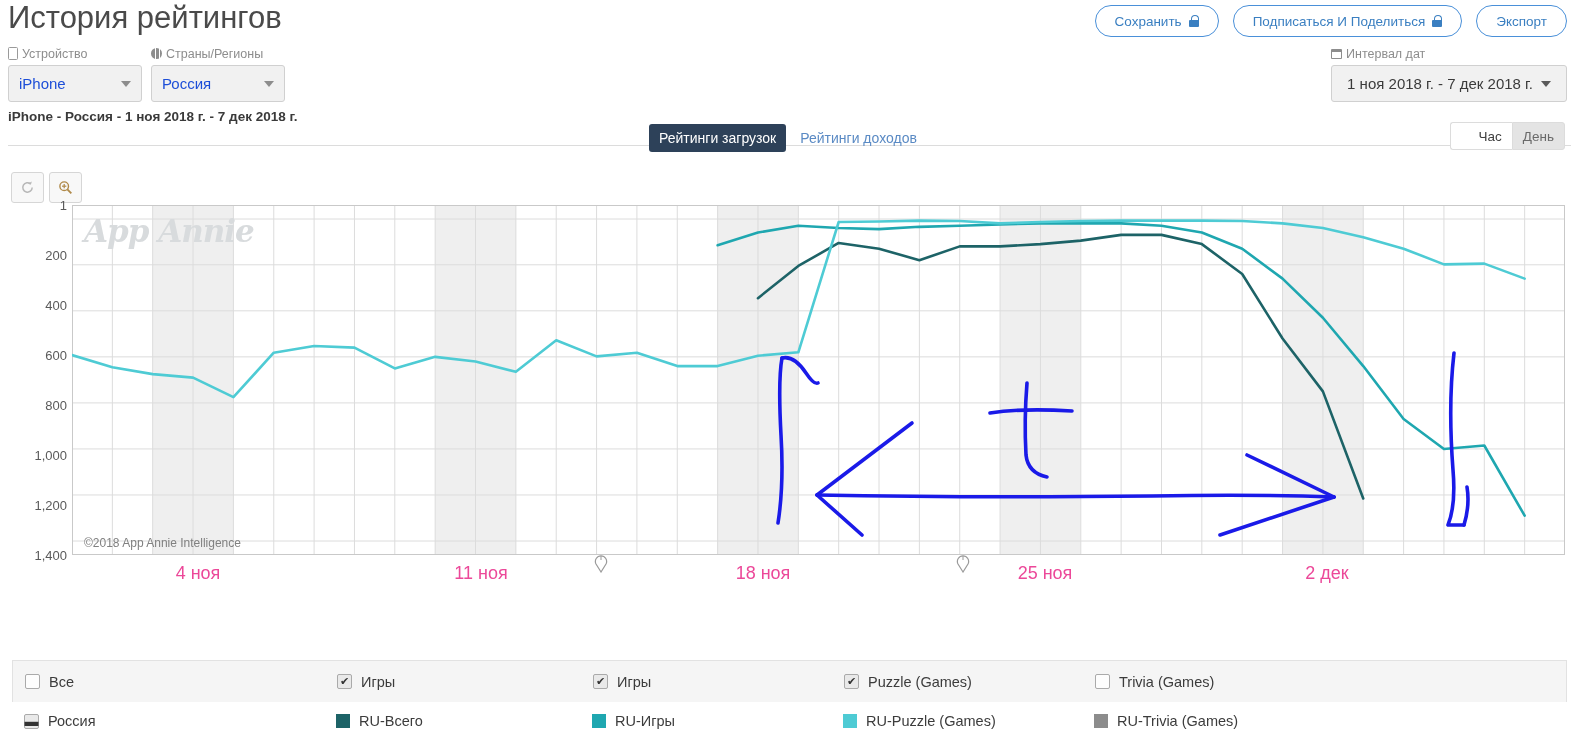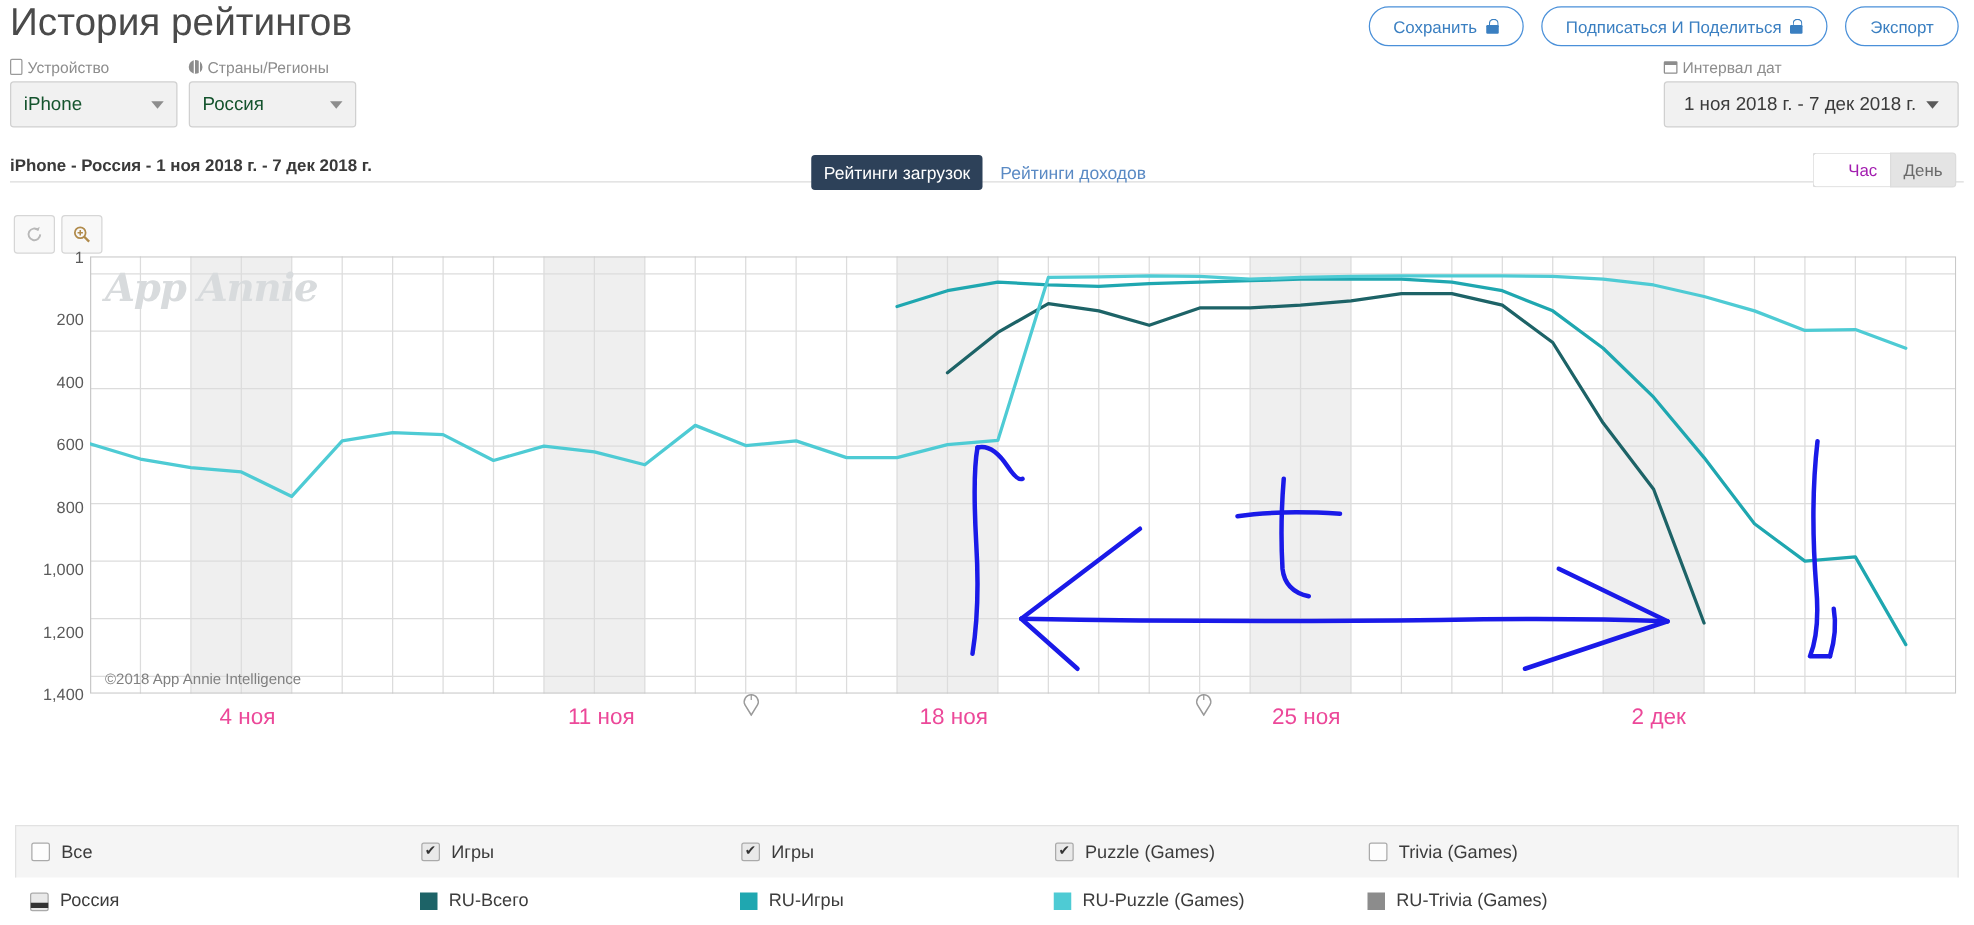--- a/index.html
+++ b/index.html
@@ -42,53 +42,53 @@
   .ic-globe{
     display:inline-block;width:11px;height:11px;border-radius:50%;background:#8d8d8d;
     position:relative;
   }
   .ic-globe::after{
     content:"";position:absolute;left:4.3px;top:0;width:2.4px;height:11px;
     border-left:1px solid #fff;border-right:1px solid #fff;
   }
   .dd{
     width:134px;height:37px;background:#f1f1f1;border:1px solid #d0d0d0;border-radius:3px;
-    display:flex;align-items:center;padding:0 10px;font-size:15px;color:#14532d;
+    display:flex;align-items:center;padding:0 10px;font-size:15px;color:#1d4ed8;
     justify-content:space-between;cursor:pointer;box-sizing:border-box;
   }
   .caret{width:0;height:0;border-left:5px solid transparent;border-right:5px solid transparent;border-top:6px solid #8d8d8d;}
   .daterange{position:absolute;right:12px;top:46px;display:flex;flex-direction:column;align-items:flex-start;}
   .ic-cal{
     display:inline-block;width:11px;height:10px;border:1.4px solid #8d8d8d;border-top:3px solid #8d8d8d;
     border-radius:1px;box-sizing:border-box;
   }
   .dd-date{
     width:236px;height:37px;background:#f1f1f1;border:1px solid #d0d0d0;border-radius:3px;
     display:flex;align-items:center;justify-content:center;gap:8px;
     font-size:15px;color:#3b3b3b;cursor:pointer;box-sizing:border-box;
   }
   .caret-sm{width:0;height:0;border-left:5px solid transparent;border-right:5px solid transparent;border-top:6px solid #5a5a5a;}
   .subtitle{
-    position:absolute;left:8px;top:125px;font-size:13.5px;font-weight:bold;color:#3a3a3a;
+    position:absolute;left:8px;top:109px;font-size:13.5px;font-weight:bold;color:#3a3a3a;
   }
   .rule{position:absolute;left:8px;right:8px;top:145px;height:1px;background:#dcdcdc;}
 
   
   .tabrow{position:relative;height:55px;}
   .tabs{position:absolute;left:649px;top:12px;display:flex;align-items:center;gap:12px;}
   .tab-active{
     background:#2d4159;color:#fff;font-size:14px;padding:6px 10px;border-radius:3px;cursor:pointer;
   }
   .tab{color:#5a8ac4;font-size:14px;cursor:pointer;padding:6px 2px;}
   .gran{position:absolute;right:14px;top:10px;display:flex;}
   .gran div{
     height:28px;min-width:44px;display:flex;align-items:center;justify-content:center;
     font-size:13.5px;border:1px solid #dcdcdc;box-sizing:border-box;cursor:pointer;padding:0 10px;
   }
-  .gran .g1{background:#fff;color:#a21caf;border-right:none;border-radius:3px 0 0 3px;padding-left:28px;}
+  .gran .g1{background:#fff;color:#404040;border-right:none;border-radius:3px 0 0 3px;padding-left:28px;}
   .gran .g2{background:#e4e4e4;color:#6a6a6a;border-radius:0 3px 3px 0;}
 
   
   .chartwrap{position:relative;height:430px;}
   .zoomctl{position:absolute;left:11px;top:5px;display:flex;gap:5px;}
   .zbtn{
     width:31px;height:29px;border:1px solid #d6d6d6;border-radius:3px;background:#f8f8f8;
     display:flex;align-items:center;justify-content:center;cursor:pointer;
   }
   .plot{position:absolute;left:72px;top:38px;width:1493px;height:350px;}

